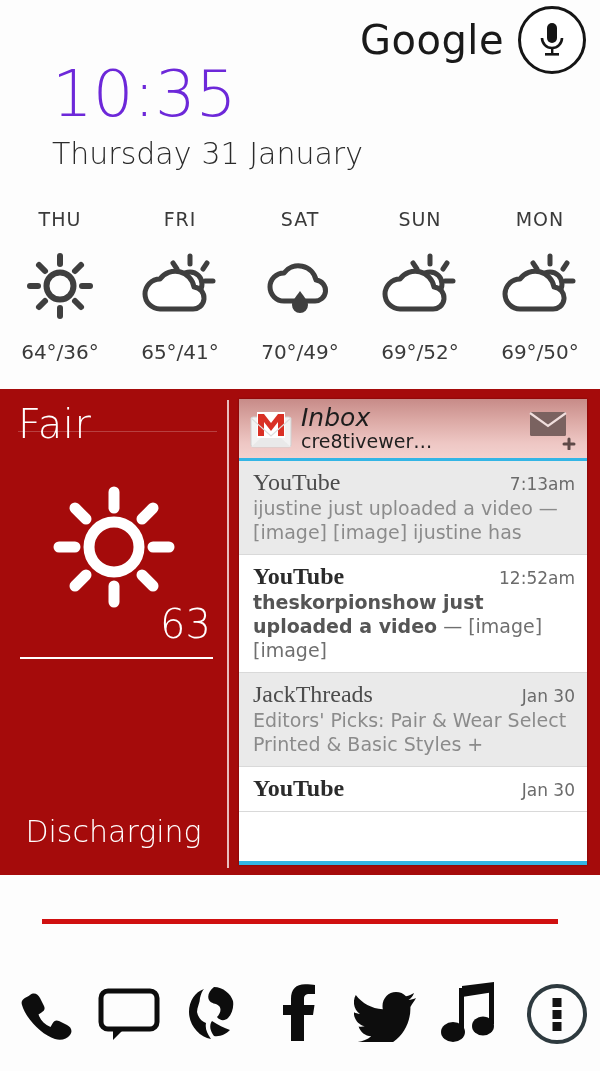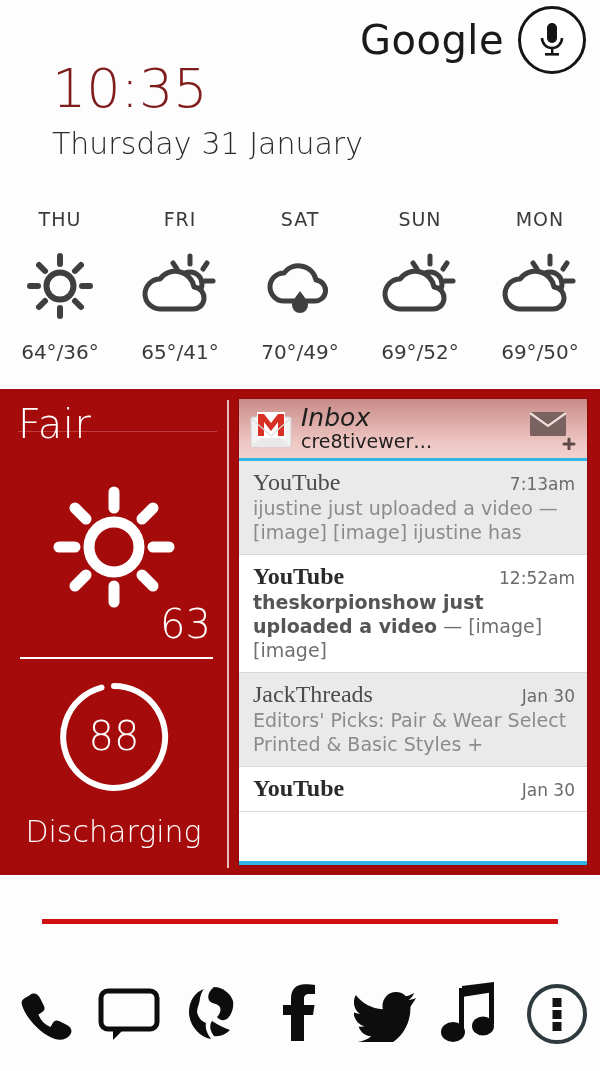--- a/index.html
+++ b/index.html
@@ -23,21 +23,21 @@
   }
   .mic-btn {
     width:68px; height:68px; border-radius:50%;
     border:3px solid #151515; background:#fff;
     display:flex; align-items:center; justify-content:center;
   }
 
   
   .clock-block { position:absolute; top:62px; left:52px; }
   .clock-time {
-    font-size:54px; font-weight:300; color:#7f1d1d;
+    font-size:64px; font-weight:300; color:#6d28d9;
     line-height:1; letter-spacing:0px;
     font-family:"DejaVu Sans", sans-serif;
   }
   .clock-date {
     margin-top:10px; font-size:30px; font-weight:300; color:#2b2b2b;
     font-family:"DejaVu Sans", sans-serif;
   }
   .clock-date .dow { margin-right:10px; }
 
   
@@ -296,26 +296,20 @@
           <line x1="91" y1="91" x2="102" y2="102"></line>
           <line x1="102" y1="24" x2="91" y2="35"></line>
           <line x1="35" y1="91" x2="24" y2="102"></line>
         </g>
       </svg>
     </div>
 
     <div class="wx-temp">63</div>
     <div class="wx-rule"></div>
 
-    <div class="batt-ring">
-      <svg width="120" height="120" viewBox="0 0 120 120">
-        <path d="M60 9 A51 51 0 1 1 47.5 10.6" fill="none" stroke="#ffffff" stroke-width="6" stroke-linecap="round"></path>
-        <text x="60" y="73" text-anchor="middle" font-family="DejaVu Sans, sans-serif" font-size="40" font-weight="300" fill="#ffffff">88</text>
-      </svg>
-    </div>
 
     <div class="batt-status">Discharging</div>
   </div>
 
   <div class="gmail">
 
     <div class="gm-header">
       <div class="gm-logo">
         <svg width="44" height="40" viewBox="0 0 44 40">
           <rect x="2" y="8" width="40" height="30" rx="2" fill="#f2f2f2" stroke="#cfcfcf" stroke-width="1"></rect>

